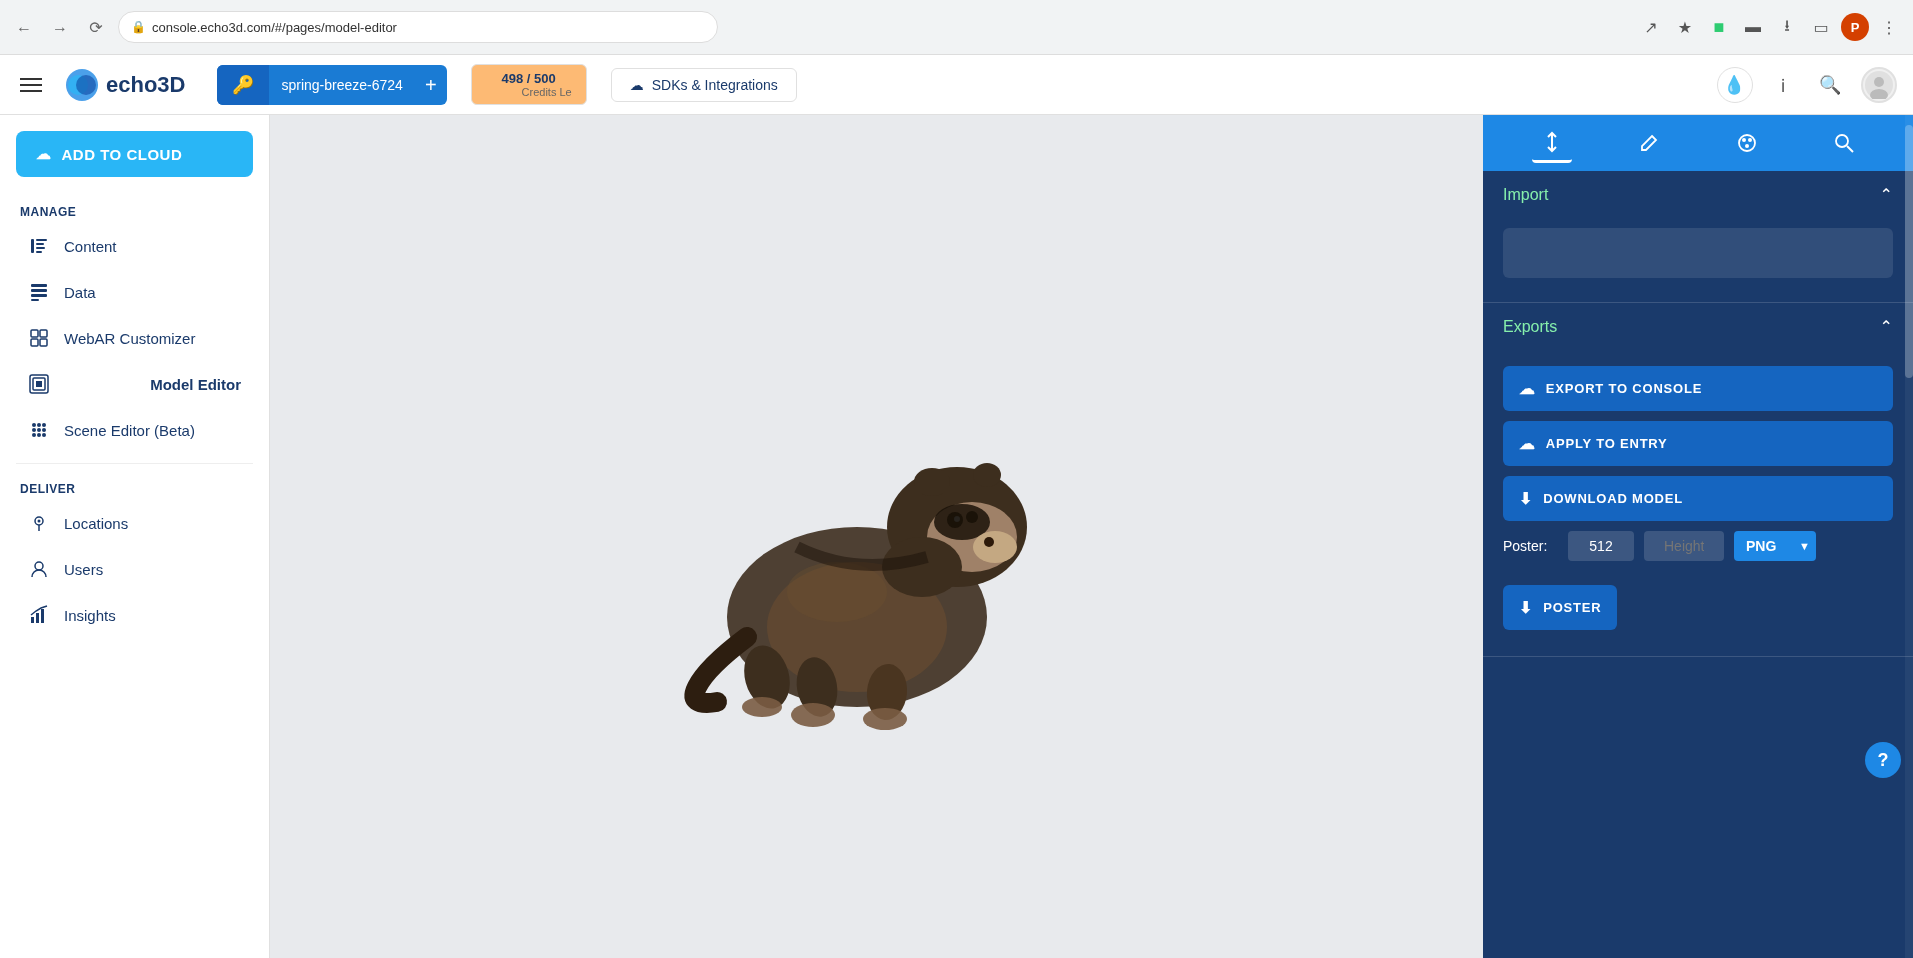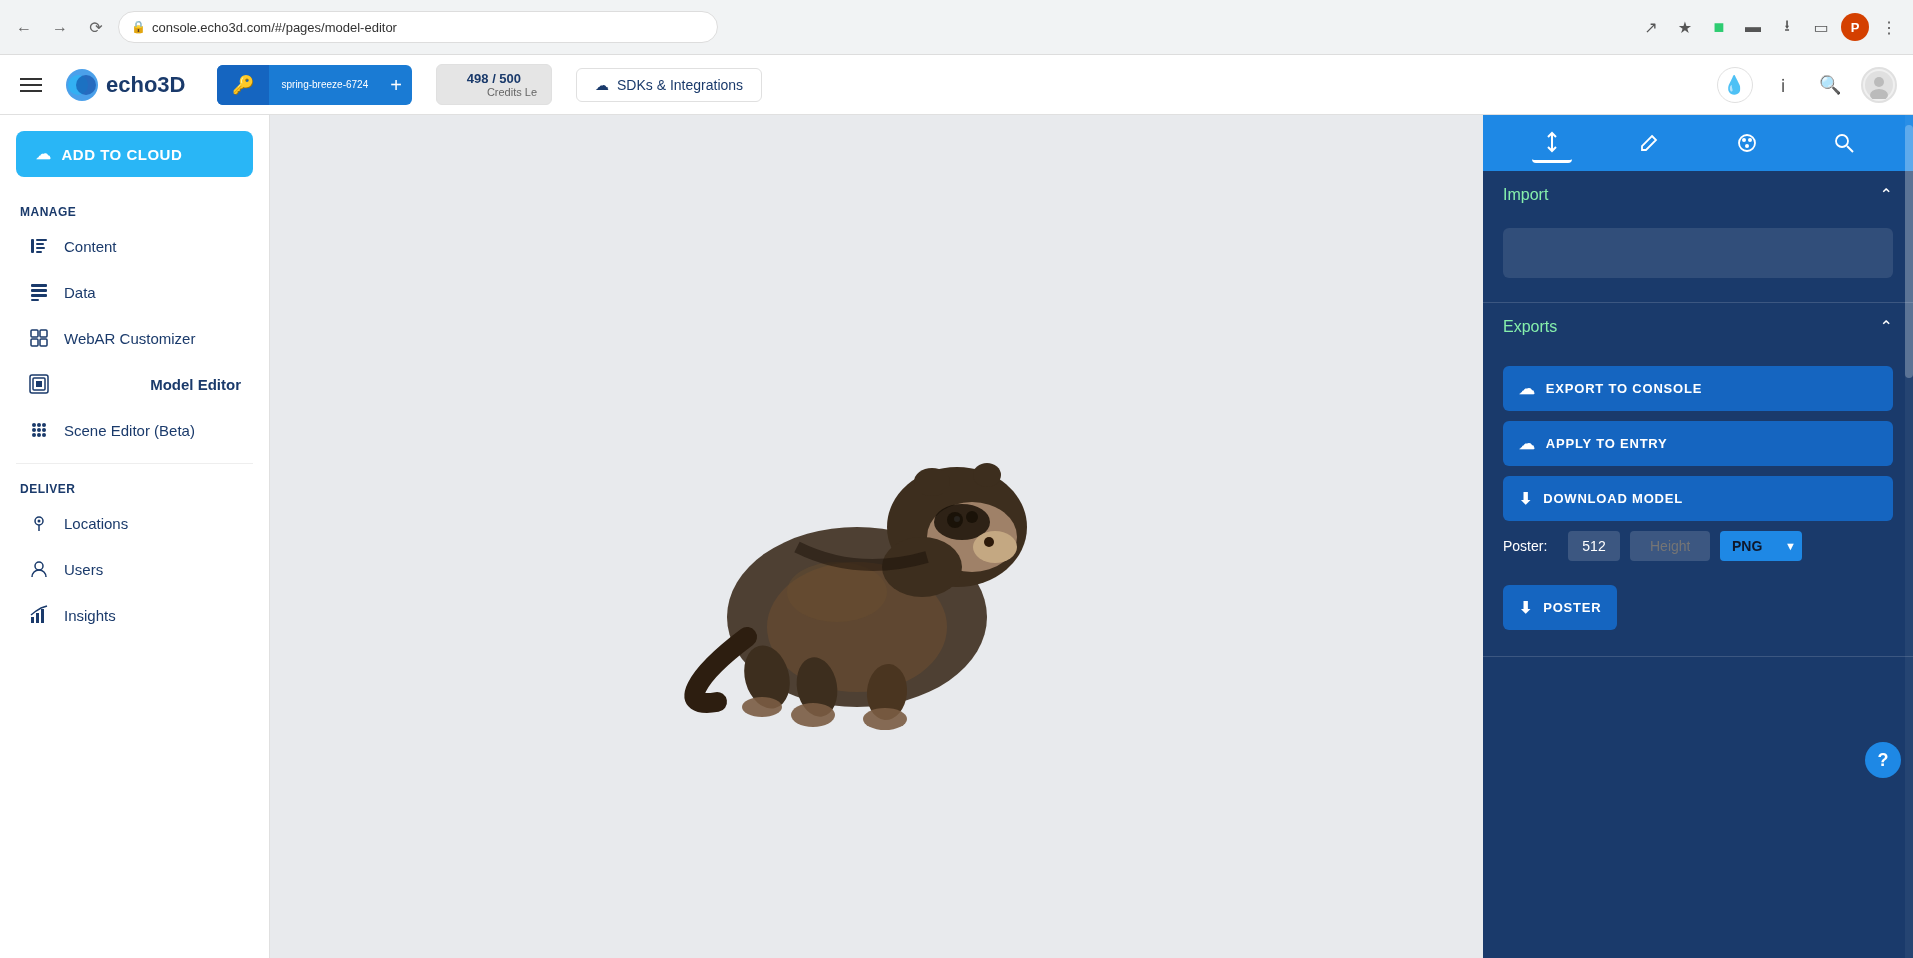--- a/index.html
+++ b/index.html
@@ -117,33 +117,33 @@
       cursor: pointer;
     }
     .project-key-icon {
       background: #1565c0;
       width: 52px; height: 40px;
       display: flex; align-items: center; justify-content: center;
       color: white; font-size: 18px;
     }
     .project-name {
       color: white;
-      font-size: 10px;
+      font-size: 14px;
       font-weight: 500;
       padding: 0 12px;
     }
     .project-add-btn {
       color: white;
       font-size: 20px;
       padding: 0 10px;
       cursor: pointer;
       line-height: 1;
     }
     .credits-badge {
-      background: #e5e5e5;
+      background: #fdba74;
       border: 1px solid #e0e0e0;
       border-radius: 6px;
       padding: 6px 14px;
       text-align: center;
       margin-left: 8px;
     }
     .credits-value {
       font-size: 13px;
       font-weight: 600;
       color: #1a3a6b;
@@ -387,21 +387,21 @@
       font-weight: 500;
       min-width: 55px;
     }
     .poster-height-input {
       background: rgba(255,255,255,0.15);
       border: none;
       border-radius: 4px;
       color: white;
       font-size: 14px;
       padding: 7px 10px;
-      width: 52px;
+      width: 66px;
       text-align: center;
       outline: none;
     }
     .poster-height-placeholder {
       background: rgba(255,255,255,0.15);
       border: none;
       border-radius: 4px;
       color: rgba(255,255,255,0.6);
       font-size: 14px;
       padding: 7px 20px;
@@ -443,21 +443,21 @@
     
     .png-select-wrapper {
       position: relative;
       display: inline-block;
     }
     .png-select {
       appearance: none;
       background: #1e88e5;
       border: none;
       border-radius: 4px;
-      color: #0f172a;
+      color: #ffffff;
       font-size: 14px;
       font-weight: 600;
       padding: 7px 28px 7px 12px;
       cursor: pointer;
       outline: none;
     }
     .png-chevron {
       position: absolute;
       right: 6px;
       top: 50%;

